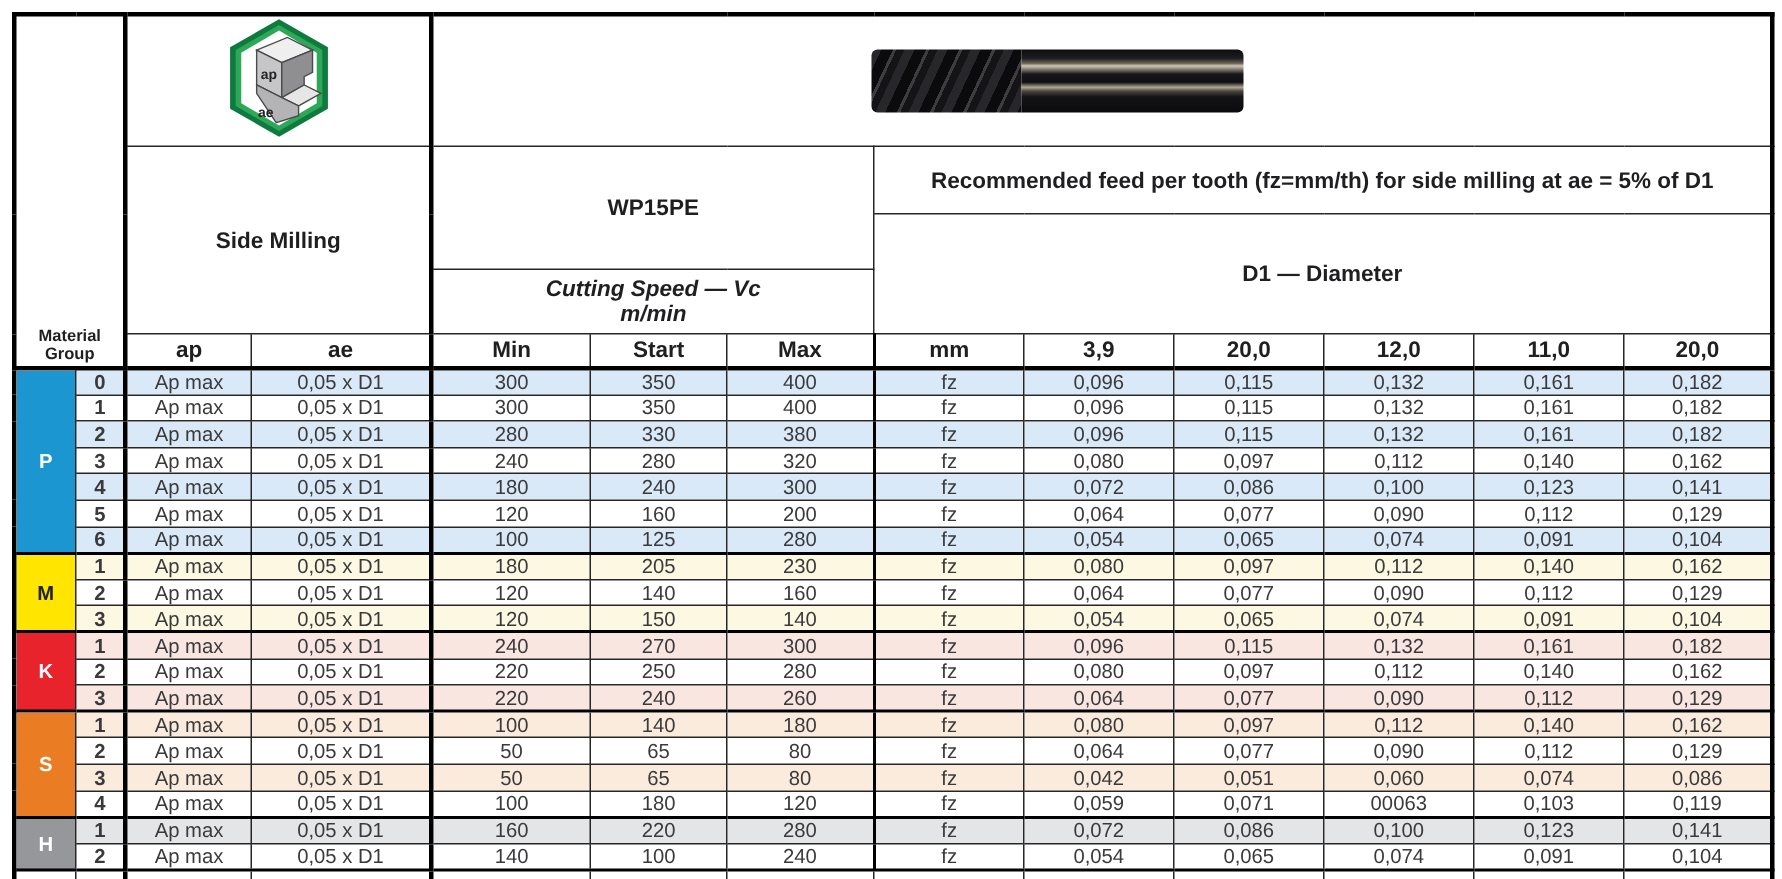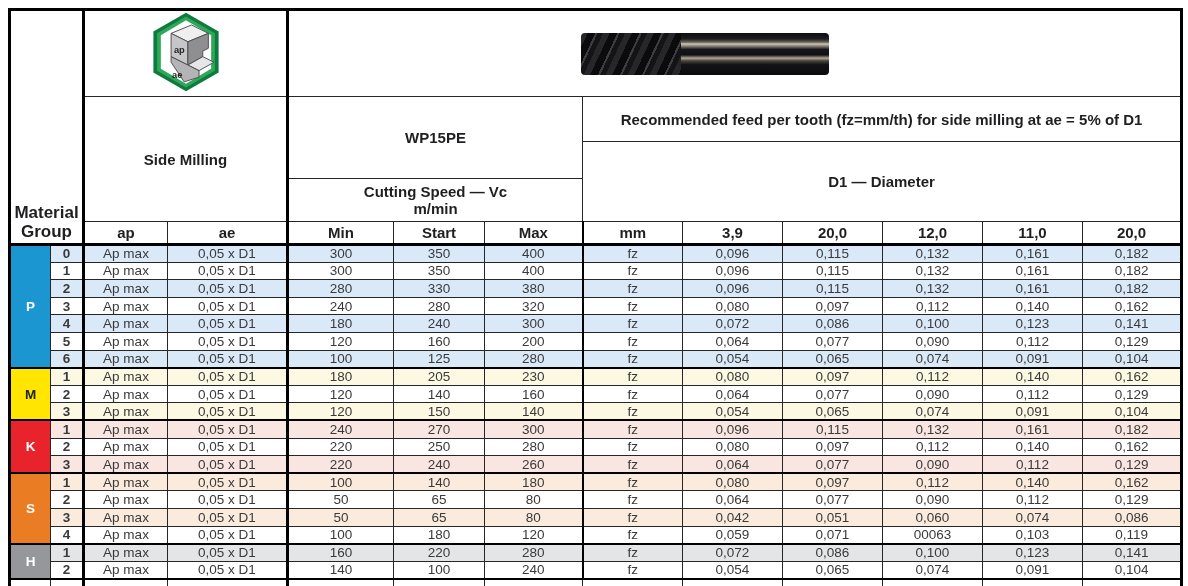--- a/index.html
+++ b/index.html
@@ -6,25 +6,25 @@
   .viewport{position:relative;width:1188px;height:586px;overflow:hidden;background:#ffffff;
             font-family:"Liberation Sans","DejaVu Sans",sans-serif;color:#1f1f21;}
   table.cutting{position:absolute;left:8px;top:8px;width:1172px;table-layout:fixed;
                 border-collapse:collapse;border:3px solid #000;background:#fff;}
   td,th{border:1px solid #262626;text-align:center;vertical-align:middle;padding:0;overflow:hidden;white-space:nowrap;}
   th{font-weight:bold;font-size:15px;color:#1f1f21;}
   .thick-r{border-right:3px solid #000 !important;}
   .mid-r{border-right:2px solid #000 !important;}
   .hdr-bottom{border-bottom:3px solid #000 !important;}
   tr.colhead th{border-bottom:3px solid #000;height:21px;}
-  .material-cell{vertical-align:bottom;padding-bottom:1px;line-height:1.15;font-weight:bold;font-size:17px;}
+  .material-cell{vertical-align:bottom;padding-bottom:1px;line-height:1.15;font-weight:bold;font-size:11px;}
   .icon-cell{vertical-align:middle;}
   .tool-cell{position:relative;}
   .feed-note{font-size:15px;}
-  .two-line{line-height:1.15;}
+  .two-line{line-height:1.15;font-style:italic;}
   
   tr.data-row{height:17.6px;}
   tr.data-row td{font-size:13.5px;color:#3a3a3c;background:#ffffff;}
   tr.data-row.tint td{background:var(--tint);}
   tr.group-start td{border-top:2px solid #000;}
   td.band{font-weight:bold;font-size:15px;}
   td.num{font-weight:bold;color:#232325;border-right:3px solid #000;}
   tr.partial td{height:12px;background:#fff;}
   
   .tool{position:absolute;left:292px;top:50%;transform:translateY(-50%);display:flex;width:248px;height:42px;}

